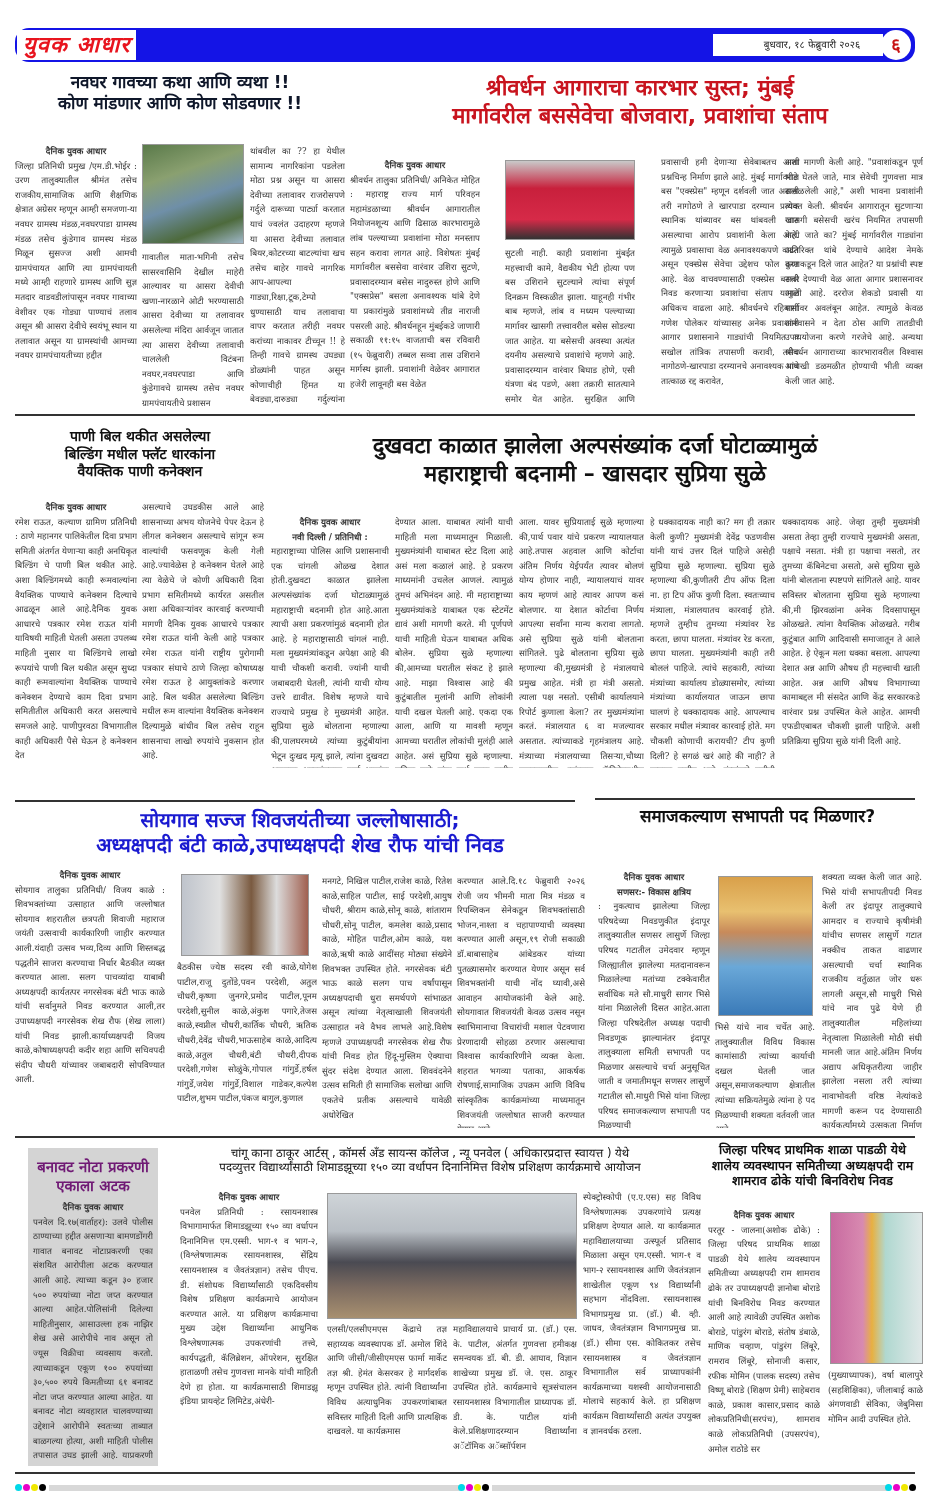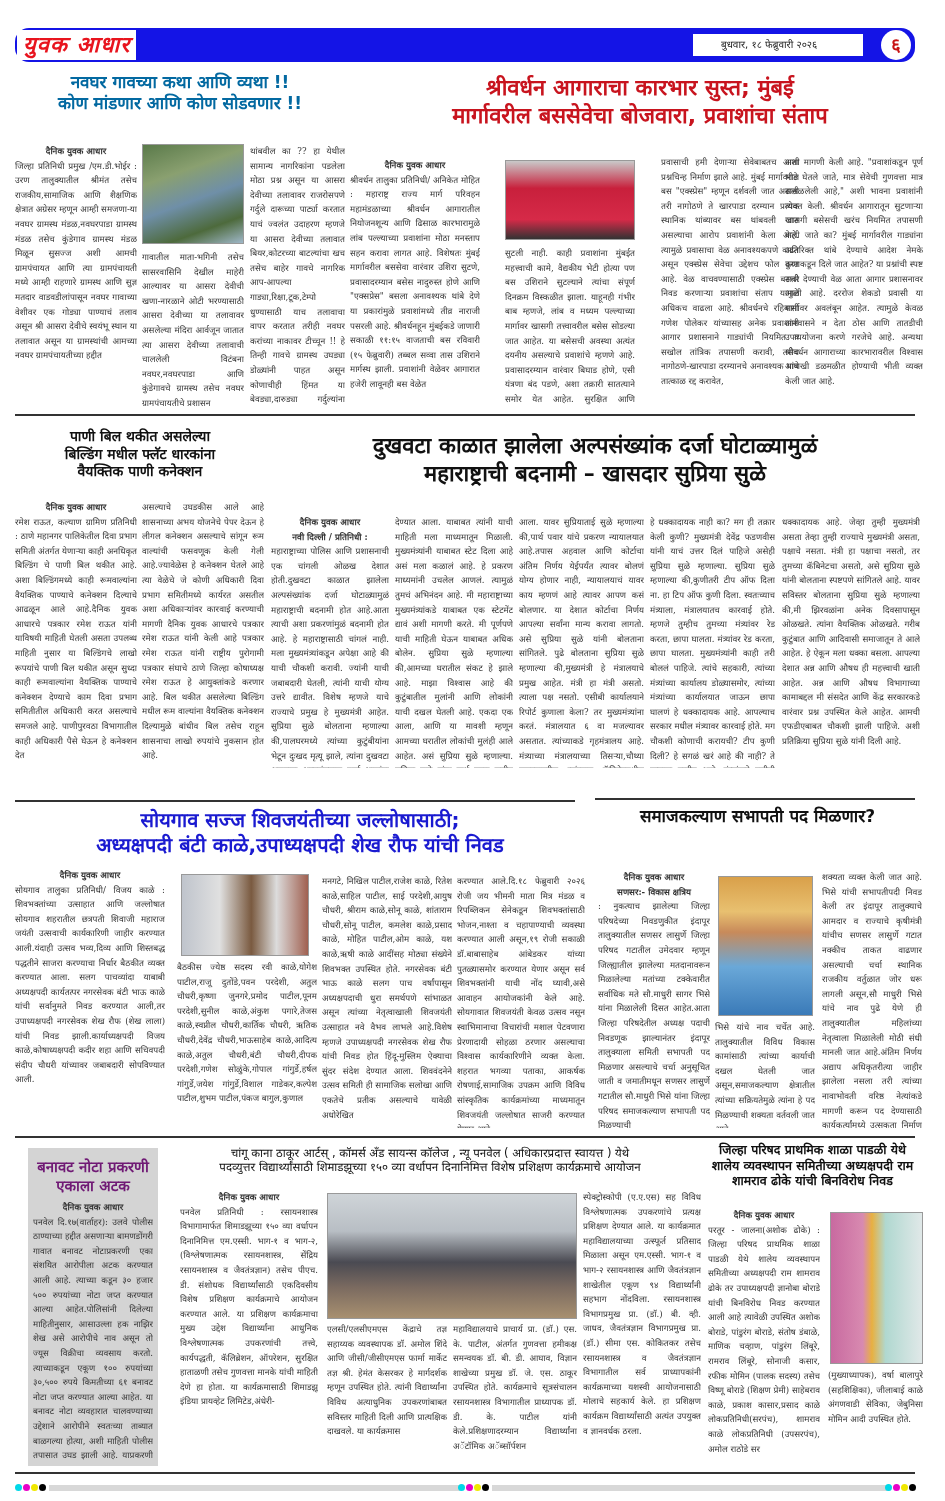--- a/index.html
+++ b/index.html
@@ -1,20 +1,20 @@
 <!DOCTYPE html>
 <html><head>
 <meta charset="utf-8">
 <style>
   * { box-sizing: border-box; margin: 0; padding: 0; }
   body { width: 945px; height: 1501px; background: #fff; font-family: "DejaVu Serif", serif; color: #222; position: relative; overflow: hidden; }
   .page { position: absolute; left: 15px; top: 0; width: 915px; height: 1501px; }
   .masthead { position: absolute; top: 28px; left: 0; width: 900px; height: 34px; background: #1414e6; border-radius: 14px; }
   .logo { position: absolute; left: 2px; top: 2px; height: 30px; background: #fff; padding: 0 6px; font-family: "DejaVu Sans", sans-serif; font-weight: bold; font-size: 22px; color: #e8141e; font-style: italic; line-height: 30px; letter-spacing: 1px; }
-  .date-box { position: absolute; right: 52px; top: 6px; width: 170px; height: 22px; background: #fff; font-size: 10px; font-family: "DejaVu Sans", sans-serif; line-height: 22px; padding-left: 28px; }
+  .date-box { position: absolute; right: 32px; top: 6px; width: 170px; height: 22px; background: #fff; font-size: 10px; font-family: "DejaVu Sans", sans-serif; line-height: 22px; padding-left: 28px; text-align: center; }
   .page-no { position: absolute; right: 4px; top: 2px; width: 30px; height: 30px; border-radius: 50%; background: #fff; color: #c81414; font-weight: bold; font-size: 18px; text-align: center; line-height: 30px; font-family: "DejaVu Sans", sans-serif; }
   .abs { position: absolute; }
   .headline { font-family: "DejaVu Sans", sans-serif; font-weight: bold; text-align: center; line-height: 1.25; }
   .col { position: absolute; font-size: 8.6px; line-height: 14.6px; text-align: justify; color: #333; overflow: hidden; }
   .col .by { font-weight: bold; text-align: center; display: block; }
   .photo { position: absolute; border: 1px solid #999; overflow: hidden; }
   .rule { position: absolute; left: 0; width: 900px; height: 2px; background: #333; }
   .grey-box { position: absolute; background: #d4d4d4; }
   .reg { position: absolute; top: 1484px; display: flex; gap: 1px; }
   .reg span { width: 7px; height: 7px; border-radius: 50%; display: inline-block; }
@@ -24,21 +24,21 @@
 <body>
 
 <div class="page">
 
   <div class="masthead">
     <div class="logo">युवक आधार</div>
     <div class="date-box">बुधवार, १८ फेब्रुवारी २०२६</div>
     <div class="page-no">६</div>
   </div>
 
-  <div class="headline abs" style="left:0;top:72px;width:330px;font-size:17px;color:#0369a1;">
+  <div class="headline abs" style="left:0;top:72px;width:330px;font-size:17px;color:#0f172a;">
     <div>नवघर गावच्या कथा आणि व्यथा !!</div>
     <div>कोण मांडणार आणि कोण सोडवणार !!</div>
   </div>
   <div class="col" style="left:0;top:144px;width:122px;height:262px;">
     <span class="by">दैनिक युवक आधार</span>
     <span>जिल्हा प्रतिनिधी प्रमुख /एम.डी.भोईर : उरण तालुक्यातील श्रीमंत तसेच राजकीय,सामाजिक आणि शैक्षणिक क्षेत्रात अग्रेसर म्हणून आम्ही समजणा-या नवघर ग्रामस्थ मंडळ,नवघरपाडा ग्रामस्थ मंडळ तसेच कुंडेगाव ग्रामस्थ मंडळ मिळून सुसज्ज अशी आमची ग्रामपंचायत आणि त्या ग्रामपंचायती मध्ये आम्ही राहणारे ग्रामस्थ आणि सुज्ञ मतदार वाडवडीलांपासून नवघर गावाच्या वेशीवर एक गोड्या पाण्याचं तलाव असून श्री आसरा देवीचे स्वयंभू स्थान या तलावात असून या ग्रामस्थांची आमच्या नवघर ग्रामपंचायतीच्या हद्दीत</span>
   </div>
   <div class="photo" style="left:127px;top:144px;width:102px;height:100px;background:linear-gradient(160deg,#5a7a4a 0%,#8aa070 30%,#6f8fa8 55%,#4d6a3c 80%,#9fb7c8 100%);"></div>
   <div class="col" style="left:127px;top:250px;width:102px;height:156px;">
     <span>गावातील माता-भगिनी तसेच सासरवासिनि देखील माहेरी आल्यावर या आसरा देवीची खणा-नारळाने ओटी भरण्यासाठी आसरा देवीच्या या तलावावर असलेल्या मंदिरा आर्वजून जातात त्या आसरा देवीच्या तलावाची चाललेली विटंबना नवघर,नवघरपाडा आणि कुंडेगावचे ग्रामस्थ तसेच नवघर ग्रामपंचायतीचे प्रशासन</span>

